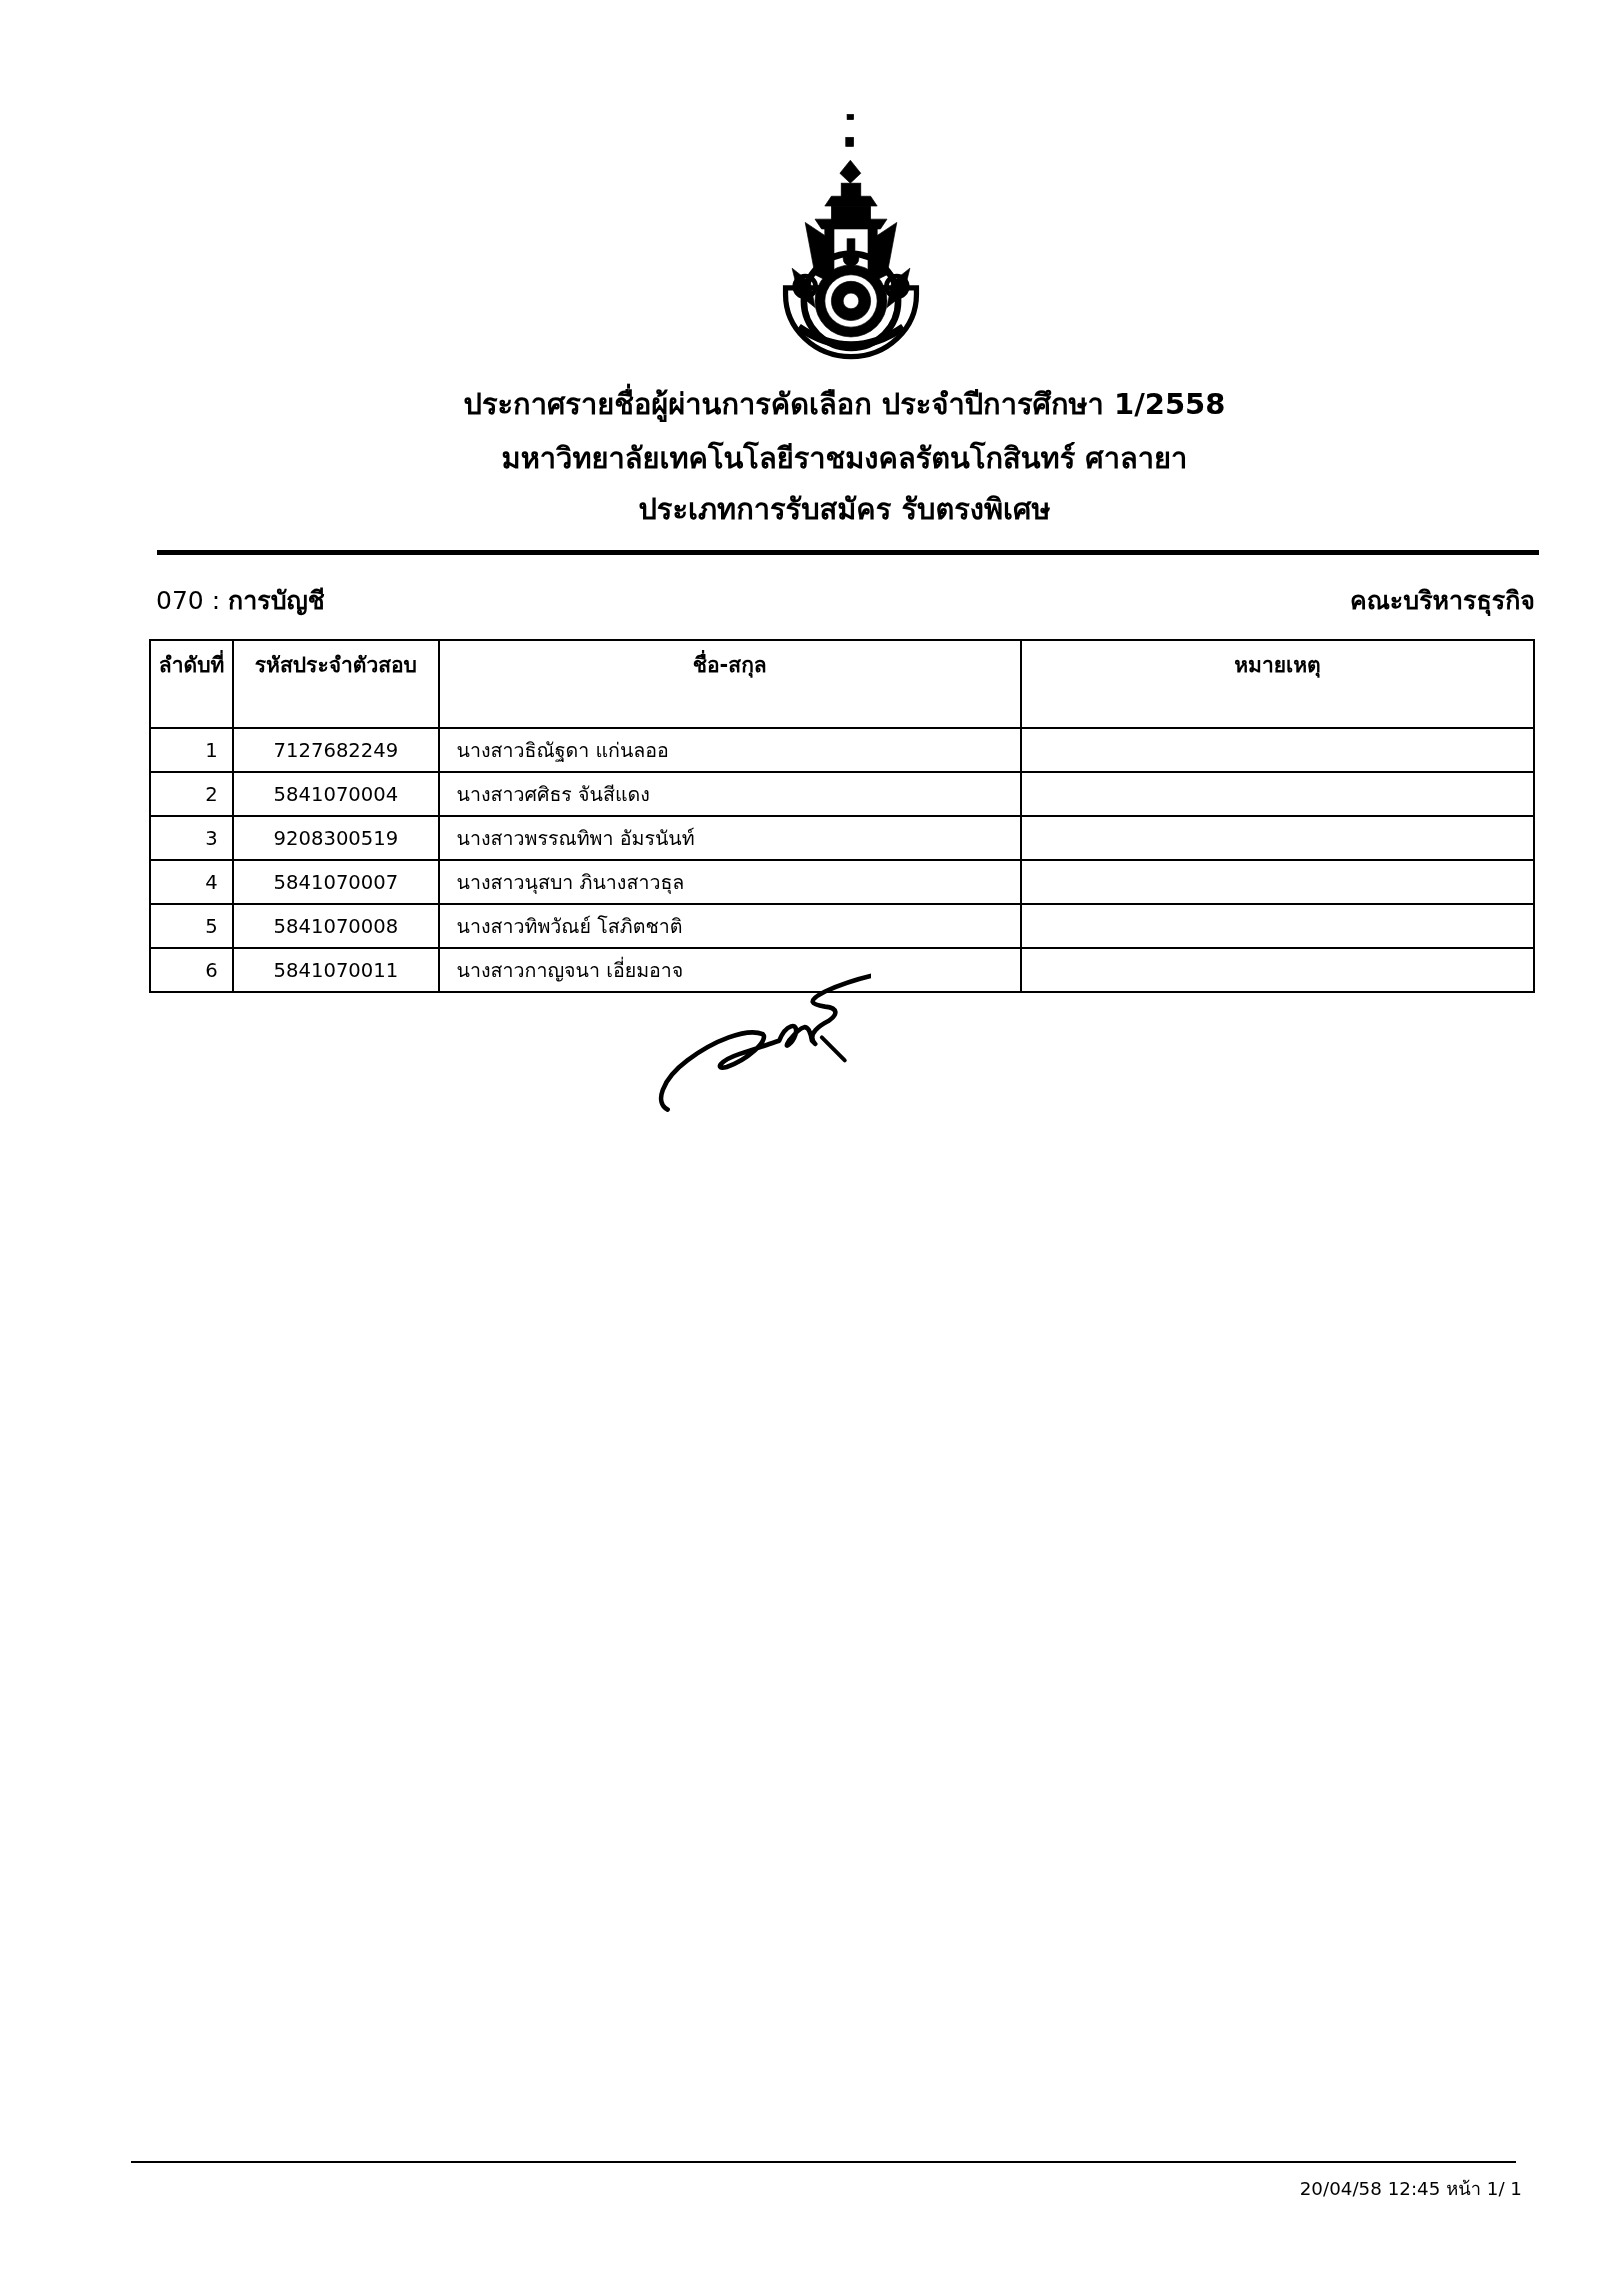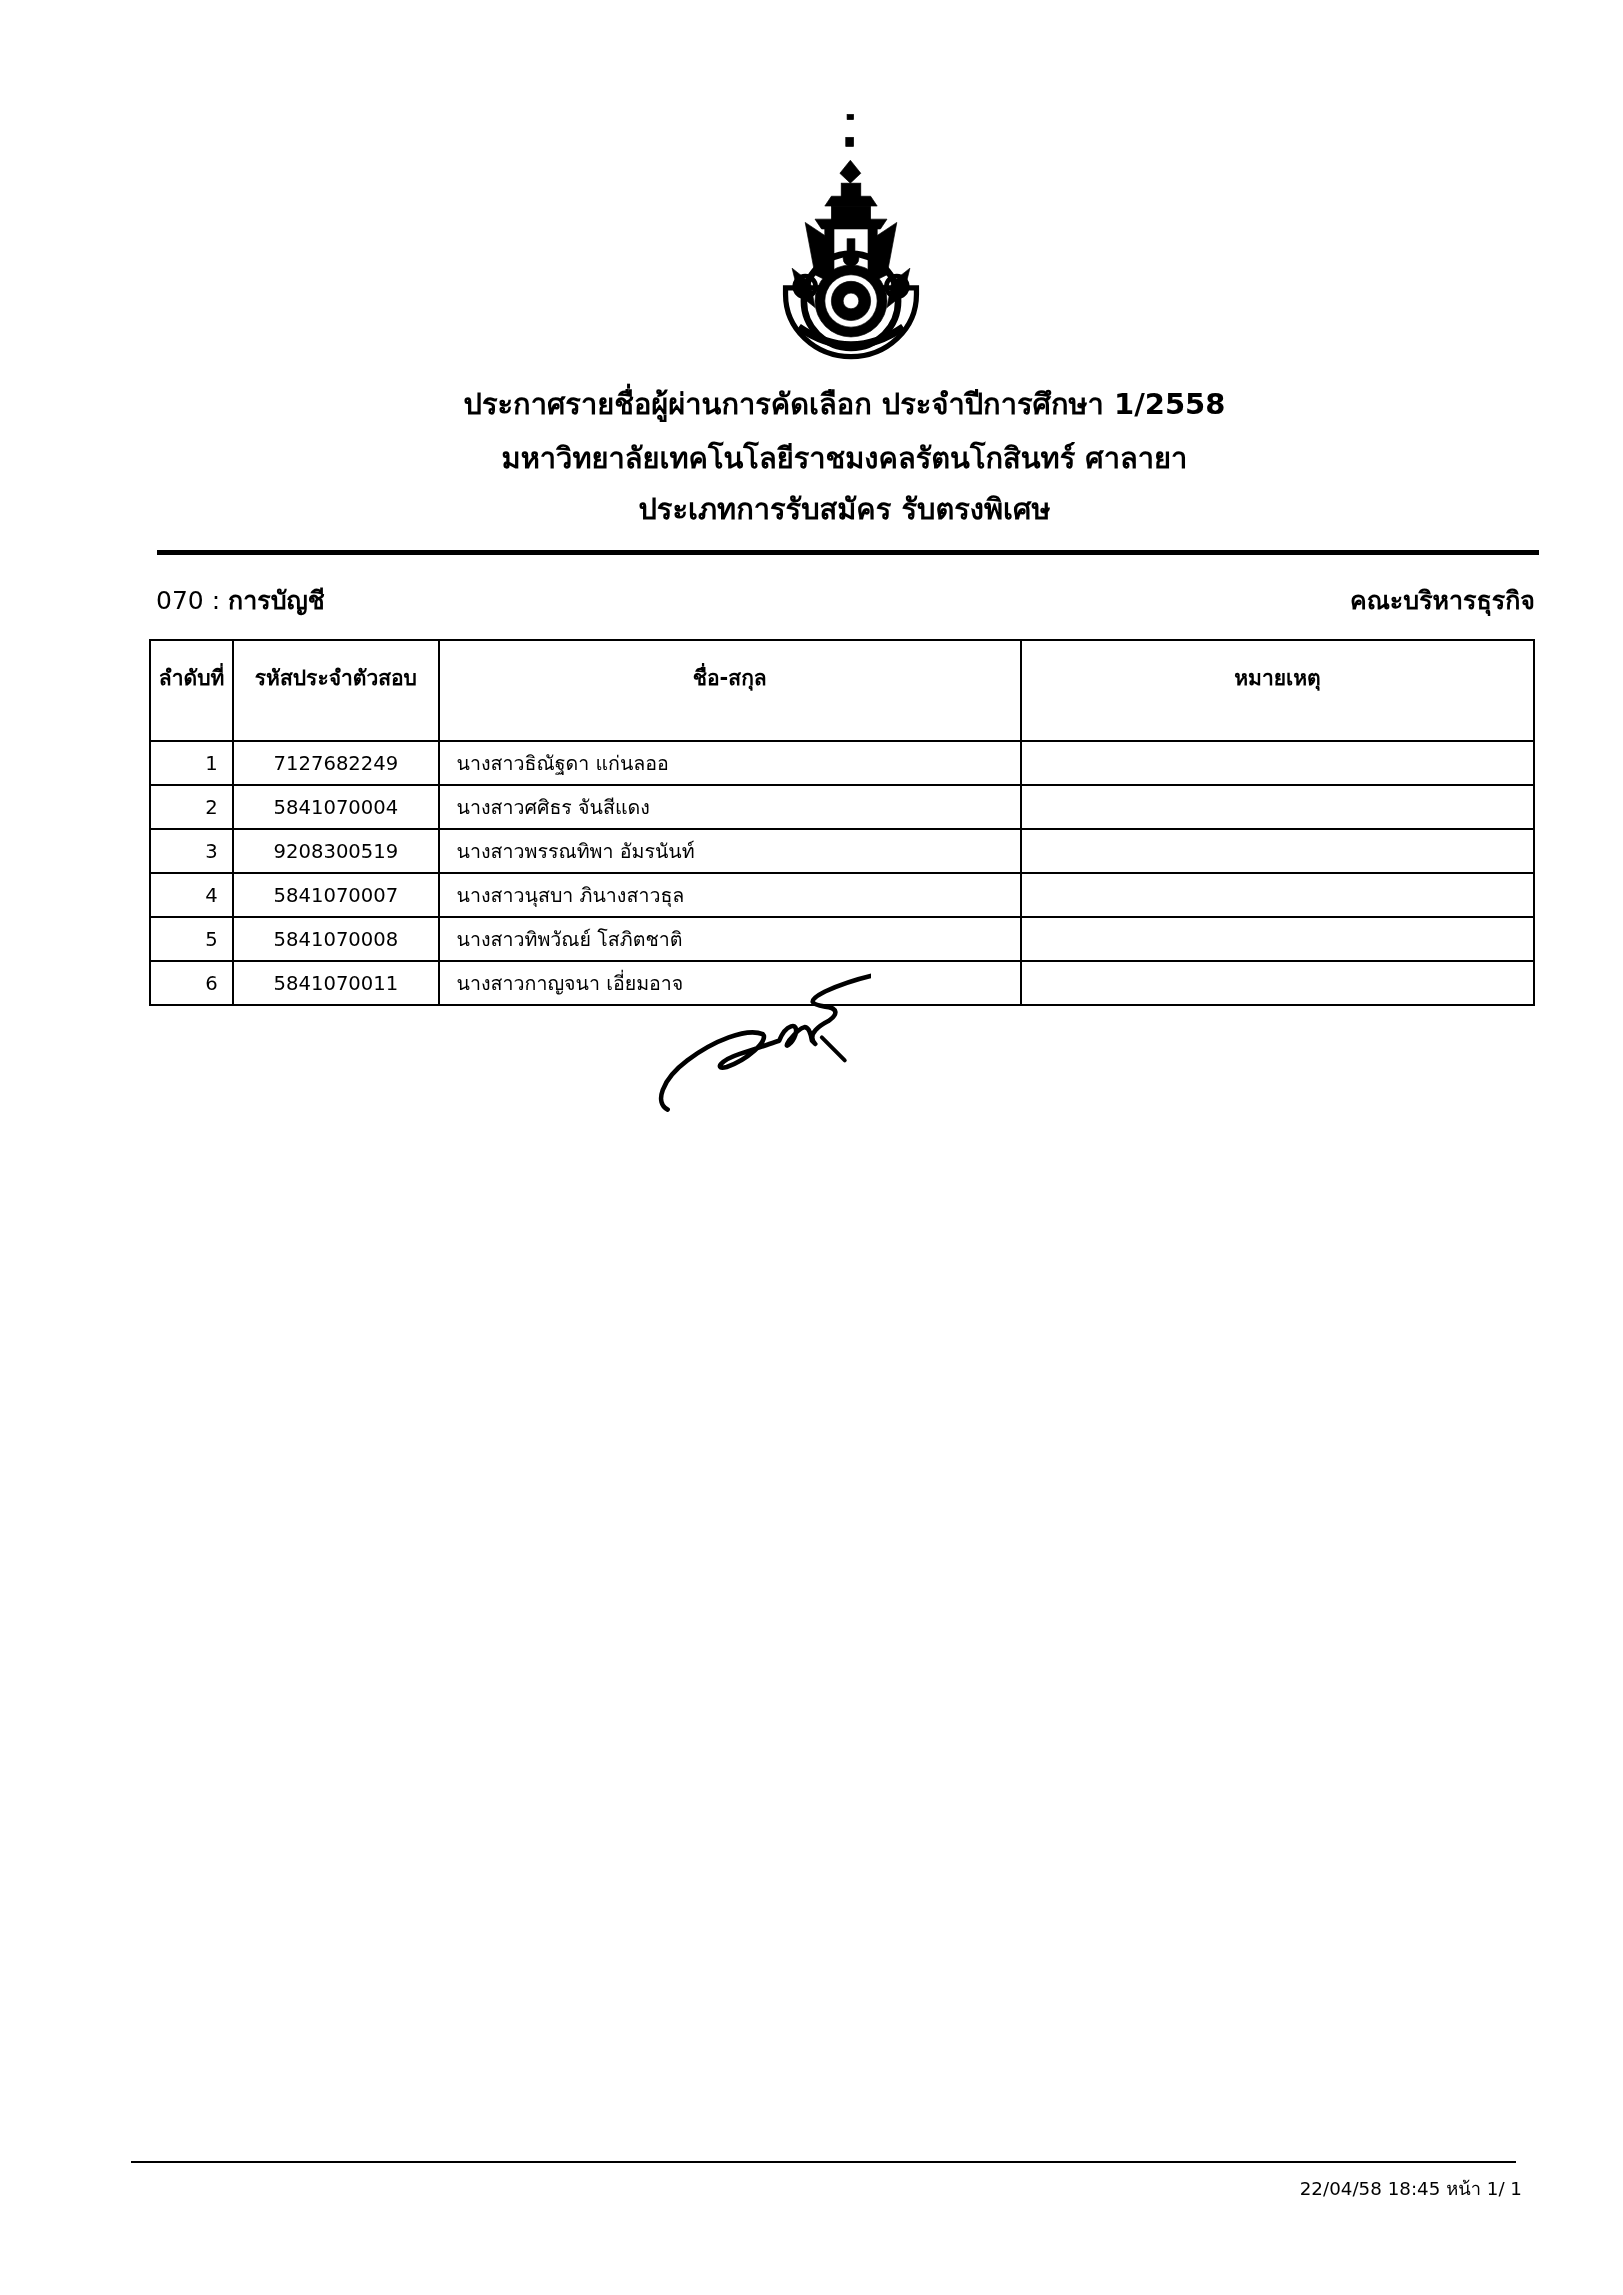--- a/index.html
+++ b/index.html
@@ -18,21 +18,21 @@
 
   #top-rule { left:157px; top:550px; width:1382px; height:5.2px; background:#000; }
 
   #program { left:156px; top:583px; font-size:25px; line-height:35px; white-space:nowrap; }
   #program .bold { font-weight:bold; }
   #faculty { right:88px; top:583px; font-size:25px; line-height:35px; font-weight:bold; white-space:nowrap; text-align:right; }
 
   
   #result-table { left:149px; top:639px; width:1386px; border-collapse:collapse; table-layout:fixed; }
   #result-table th, #result-table td { border:2.6px solid #000; padding:0; font-size:19.6px; }
-  #result-table th { height:79px; vertical-align:top; font-weight:bold; font-size:21px; padding-top:20px; text-align:center; white-space:nowrap; }
+  #result-table th { height:79px; vertical-align:top; font-weight:bold; font-size:21px; padding-top:7px; text-align:center; white-space:nowrap; }
   #result-table td { height:42px; vertical-align:middle; }
   .c-no { width:83px; }
   .c-id { width:205px; }
   .c-name { width:581px; }
   .c-note { width:512px; }
   td.no { text-align:right; padding-right:14.4px !important; }
   td.id { text-align:center; }
   td.name { text-align:left; padding-left:17px !important; white-space:nowrap; }
 
   #signature { left:648px; top:962px; width:223px; height:164px; }
@@ -144,14 +144,14 @@
   </tbody>
 </table>
 
 <svg id="signature" class="abs" viewBox="0 0 340 250">
   <path d="M30,225 C10,215 20,180 60,150 C100,120 150,100 175,110 C185,120 150,150 120,160 C100,165 110,150 140,140 C165,132 185,125 200,120 C210,95 230,90 225,110 C220,125 205,135 215,120 C235,95 245,90 250,120 L255,125 C240,110 265,95 275,90 C290,80 290,70 270,68 C250,65 240,60 270,45 C290,36 320,25 355,18" fill="none" stroke="#000" stroke-width="7" stroke-linecap="round" stroke-linejoin="round"></path>
   <path d="M265,115 L300,150" fill="none" stroke="#000" stroke-width="6" stroke-linecap="round"></path>
   <circle cx="345" cy="82" r="5" fill="#000"></circle>
 </svg>
 
 <div id="footer-rule" class="abs"></div>
-<div id="footer-text" class="abs">22/04/58 18:45  หน้า 1/ 1</div>
+<div id="footer-text" class="abs">20/04/58 12:45  หน้า 1/ 1</div>
 
 
 </body></html>

